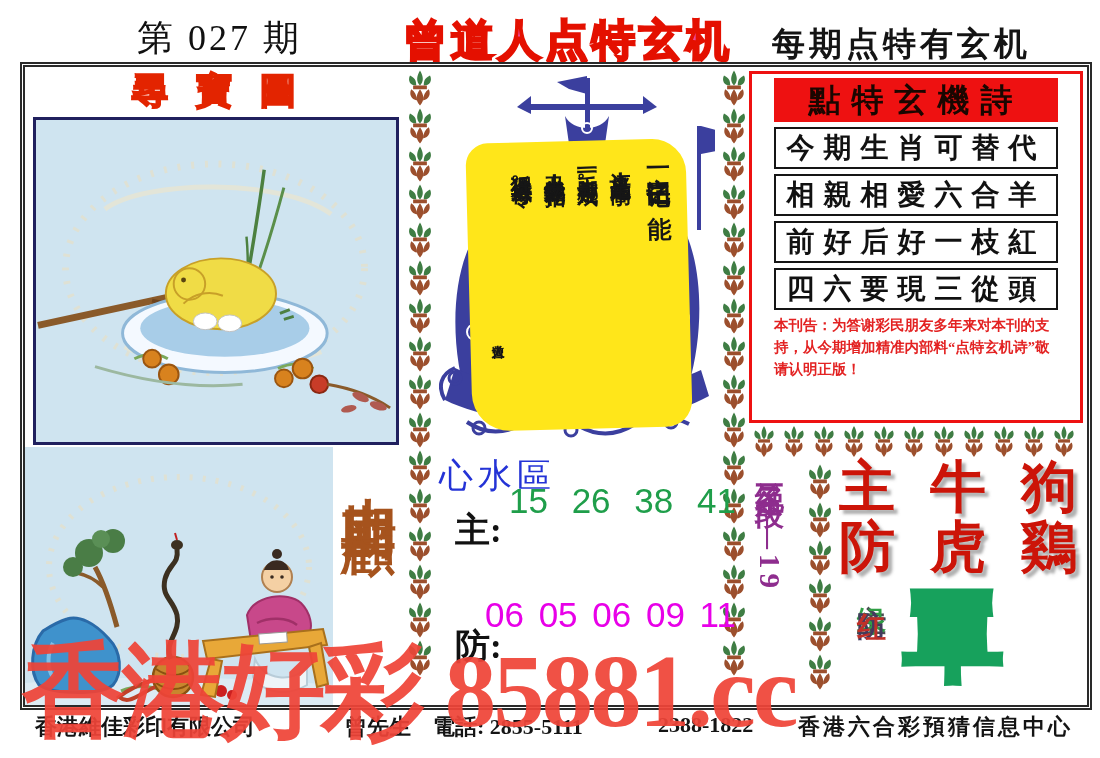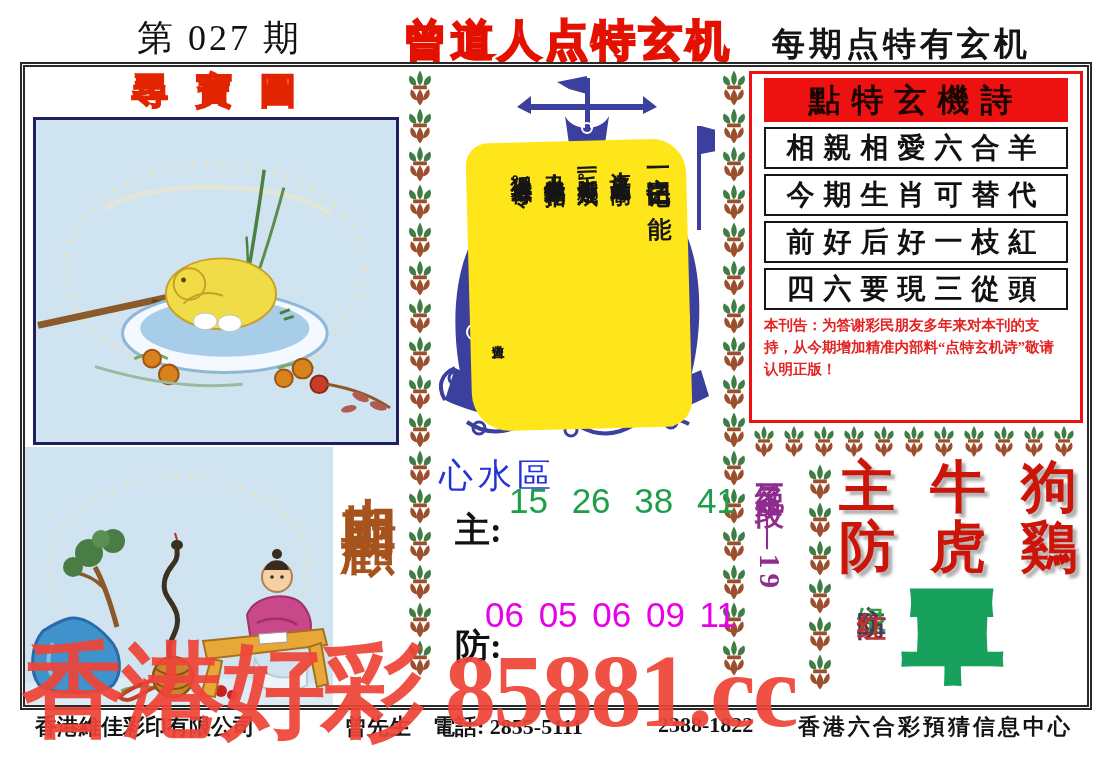--- a/index.html
+++ b/index.html
@@ -53,21 +53,21 @@
   .magenta { color:#e800e8; }
   .g1 { left:70px; top:414px; word-spacing:14px; }
   .g2 { left:70px; top:464px; word-spacing:14px; }
   .m1 { left:46px; top:528px; word-spacing:5px; }
   .m2 { left:46px; top:584px; word-spacing:5px; }
   .lbl { font-size:35px; font-weight:900; color:#111; }
   .lbl-main { left:16px; top:440px; }
   .lbl-guard { left:16px; top:556px; }
 
   
-  .poem-box { left:724px; top:4px; width:334px; height:352px; border:3px solid #ee1111; background:#fff; padding:4px 12px; }
+  .poem-box { left:724px; top:4px; width:334px; height:352px; border:3px solid #ee1111; background:#fff; padding:4px 22px; }
   .poem-banner { background:#ee1111; color:#1a0600; text-align:center; font-size:32px; font-weight:900;
     letter-spacing:11px; height:44px; line-height:44px; }
   .poem-row { border:2px solid #151515; height:42px; line-height:38px; margin-top:5px; text-align:center;
     font-size:28px; font-weight:900; color:#111; letter-spacing:9px; }
   .poem-notice { margin-top:5px; color:#e32222; font-size:14.5px; font-weight:700; line-height:1.5; }
 
   
   .kill { left:730px; top:394px; height:246px; writing-mode:vertical-rl; font-size:29px; font-weight:900;
     color:#8e2d8e; letter-spacing:5px; line-height:1; }
   .zodiac { left:814px; top:390px; width:238px; color:#cc1408; font-weight:900; }
@@ -335,22 +335,22 @@
 
     <div class="hearts-title">心水區</div>
     <div class="num green g1">15 26 38 41</div>
     <div class="lbl lbl-main">主:</div>
     <div class="num magenta m1">06 05 06 09 11</div>
     <div class="lbl lbl-guard">防:</div>
   </div>
 
   <div class="poem-box">
     <div class="poem-banner">點特玄機詩</div>
+    <div class="poem-row">今期生肖可替代</div>
     <div class="poem-row">相親相愛六合羊</div>
-    <div class="poem-row">今期生肖可替代</div>
     <div class="poem-row">前好后好一枝紅</div>
     <div class="poem-row">四六要現三從頭</div>
     <div class="poem-notice">本刊告：为答谢彩民朋友多年来对本刊的支持，从今期增加精准内部料“点特玄机诗”敬请认明正版！</div>
   </div>
 
   <div class="strip-h fleur-row">
       <svg class="fleur" viewBox="0 0 24 30">
         <use href="#fleur"></use>
       </svg>
       <svg class="fleur" viewBox="0 0 24 30">

